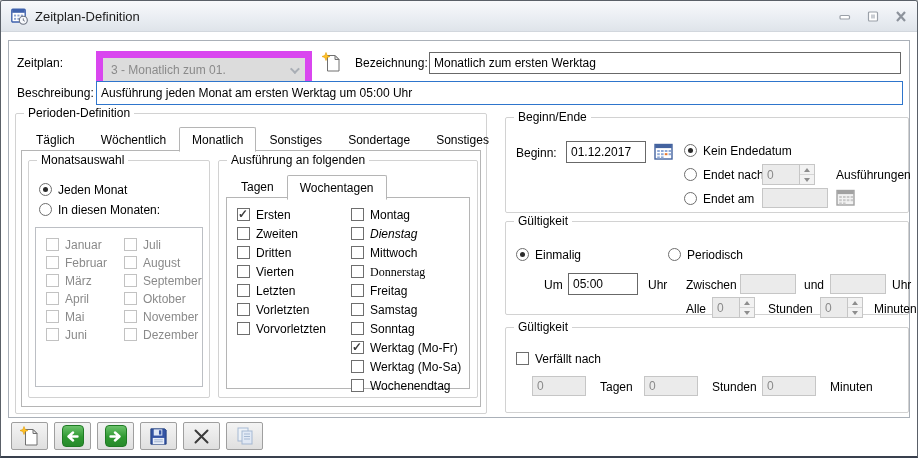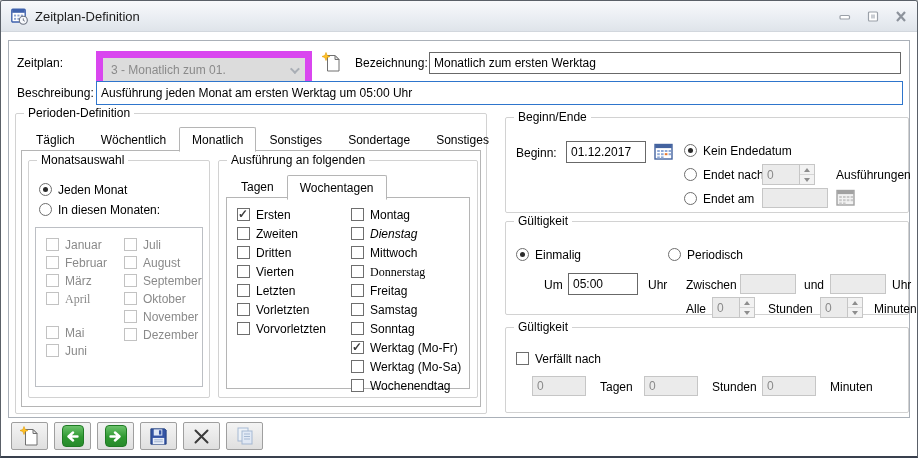--- a/index.html
+++ b/index.html
@@ -197,21 +197,21 @@
           <div class="group" style="left:6px; top:9px; width:182px; bottom:8px;">
             <span class="group-label">Monatsauswahl</span>
             <label class="rd checked" style="position:absolute; left:10px; top:22px;">Jeden Monat</label>
             <label class="rd" style="position:absolute; left:10px; top:42px;">In diesen Monaten:</label>
 
             <div class="inset-panel" style="left:6px; right:6px; top:66px; bottom:10px; display:flex; padding:10px 0 0 10px;">
               <div style="width:50%;">
                 <label class="cb dis" style="display:block; margin-bottom:4px;">Januar</label>
                 <label class="cb dis" style="display:block; margin-bottom:4px;">Februar</label>
                 <label class="cb dis" style="display:block; margin-bottom:4px;">März</label>
-                <label class="cb dis" style="display:block; margin-bottom:20px;font-family:Liberation Serif, serif;">April</label>
+                <label class="cb dis" style="display:block; margin-bottom:4px;">April</label>
                 <label class="cb dis" style="display:block; margin-bottom:4px;">Mai</label>
                 <label class="cb dis" style="display:block; margin-bottom:4px;">Juni</label>
               </div>
               <div style="width:50%;">
                 <label class="cb dis" style="display:block; margin-bottom:4px;">Juli</label>
                 <label class="cb dis" style="display:block; margin-bottom:4px;">August</label>
                 <label class="cb dis" style="display:block; margin-bottom:4px;">September</label>
                 <label class="cb dis" style="display:block; margin-bottom:4px;">Oktober</label>
                 <label class="cb dis" style="display:block; margin-bottom:4px;">November</label>
                 <label class="cb dis" style="display:block; margin-bottom:4px;">Dezember</label>

